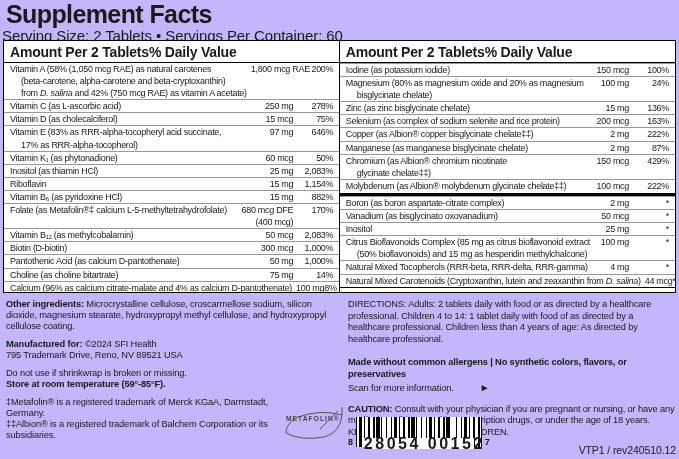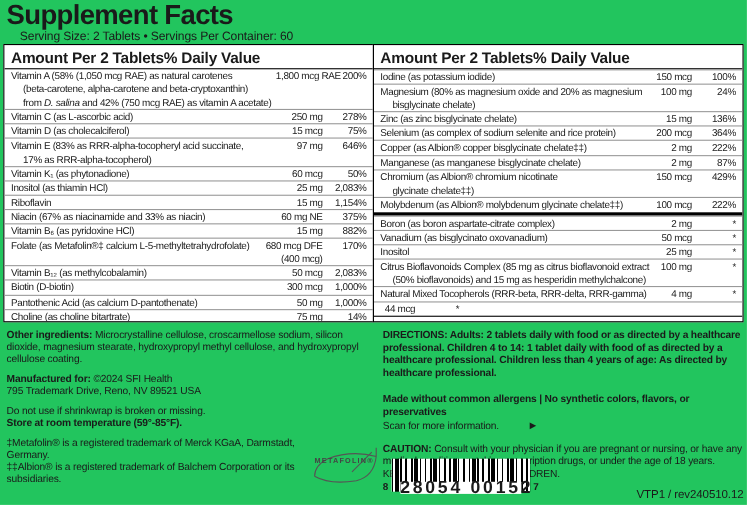--- a/index.html
+++ b/index.html
@@ -1,20 +1,20 @@
 <!DOCTYPE html>
 <html><head>
 <meta charset="utf-8">
 <style>
   html,body{margin:0;padding:0;background:#fff;}
   body{width:679px;height:459px;font-family:"Liberation Sans","DejaVu Sans",sans-serif;color:#1a1a1a;}
-  .root{position:relative;width:679px;height:459px;overflow:hidden;background:#22c55e;}
+  .root{position:relative;width:679px;height:459px;overflow:hidden;background:#c4b5fd;}
 
   .title{position:absolute;left:6px;top:0px;font-size:25px;font-weight:bold;letter-spacing:-0.6px;}
-  .serving{position:absolute;left:18px;top:27px;font-size:11px;letter-spacing:-0.1px;}
+  .serving{position:absolute;left:2px;top:27px;font-size:15px;letter-spacing:-0.1px;}
 
   .boxes{position:absolute;left:3px;top:40px;width:673px;height:253px;display:flex;}
   .fbox{flex:1;border:1.5px solid #000;background:#fff;display:flex;flex-direction:column;font-size:9px;letter-spacing:-0.3px;overflow:hidden;}
   .fbox.right{margin-left:-1.5px;}
   .fhead{display:flex;align-items:flex-end;font-weight:bold;font-size:14px;letter-spacing:-0.2px;padding:3px 6px 2px 6px;border-bottom:1.5px solid #000;}
   .rows{flex:1;}
   .row{display:flex;align-items:flex-start;padding:0 6px;border-top:1px solid #999;line-height:12.1px;}
   .rows .row:first-child{border-top:none;}
   .rname{flex:1;white-space:nowrap;}
   .rname .cont{padding-left:11px;}
@@ -25,21 +25,21 @@
 
   .bottom-left{position:absolute;left:6px;top:299px;width:334px;font-size:9.3px;line-height:11px;letter-spacing:-0.15px;}
   .bottom-right{position:absolute;left:348px;top:299px;width:328px;font-size:9.3px;line-height:11.5px;letter-spacing:-0.15px;}
   .blk{margin-bottom:7px;}
   b.inline{font-weight:bold;}
   .tm-wrap{position:relative;width:334px;}
   .tm-text{width:300px;}
   .metafolin-logo{position:absolute;right:-4px;top:6px;width:64px;height:40px;}
   .metafolin-word{font-size:6.6px;letter-spacing:1.1px;font-weight:bold;color:#444;}
 
-  .directions{font-weight:bold;margin-bottom:12px;font-size:9.3px;line-height:11.5px;}
+  .directions{font-weight:normal;margin-bottom:12px;font-size:9.3px;line-height:11.5px;}
   .allergens{font-weight:bold;margin-bottom:2px;}
   .scanline{margin-bottom:9px;}
   .arrow{font-size:10px;margin-left:26px;}
   .caution{margin-bottom:0;}
   .keepout{margin-bottom:4px;}
 
   .barcode-area{position:absolute;left:0px;top:118px;display:flex;align-items:flex-end;}
   .bc-side{font-size:9px;font-weight:bold;margin:0 3px -1px 0;}
   .bc-side.rt{margin:0 0 -1px 3px;}
   .bars-wrap{position:relative;width:126px;height:30px;}
@@ -125,29 +125,20 @@
             <div class="rname">
               <div class="">Riboflavin</div>
             </div>
             <div class="ramt">
               <div>15 mg</div>
             </div>
             <div class="rdv">1,154%</div>
           </div>
           <div class="row">
             <div class="rname">
-              <div class="">Niacin (67% as niacinamide and 33% as niacin)</div>
-            </div>
-            <div class="ramt">
-              <div>60 mg NE</div>
-            </div>
-            <div class="rdv">375%</div>
-          </div>
-          <div class="row">
-            <div class="rname">
               <div class="">Vitamin B₆ (as pyridoxine HCl)</div>
             </div>
             <div class="ramt">
               <div>15 mg</div>
             </div>
             <div class="rdv">882%</div>
           </div>
           <div class="row">
             <div class="rname">
               <div class="">Folate (as Metafolin®‡ calcium L-5-methyltetrahydrofolate)</div>
@@ -240,21 +231,21 @@
             </div>
             <div class="rdv">136%</div>
           </div>
           <div class="row">
             <div class="rname">
               <div class="">Selenium (as complex of sodium selenite and rice protein)</div>
             </div>
             <div class="ramt">
               <div>200 mcg</div>
             </div>
-            <div class="rdv">364%</div>
+            <div class="rdv">163%</div>
           </div>
           <div class="row">
             <div class="rname">
               <div class="">Copper (as Albion® copper bisglycinate chelate‡‡)</div>
             </div>
             <div class="ramt">
               <div>2 mg</div>
             </div>
             <div class="rdv">222%</div>
           </div>
@@ -329,20 +320,23 @@
           <div class="row">
             <div class="rname">
               <div class="">Natural Mixed Tocopherols (RRR-beta, RRR-delta, RRR-gamma)</div>
             </div>
             <div class="ramt">
               <div>4 mg</div>
             </div>
             <div class="rdv">*</div>
           </div>
           <div class="row">
+            <div class="rname">
+              <div class="">Natural Mixed Carotenoids (Cryptoxanthin, lutein and zeaxanthin from <i>D. salina</i>)</div>
+            </div>
             <div class="ramt">
               <div>44 mcg</div>
             </div>
             <div class="rdv">*</div>
           </div>
         </div>
       <div class="fnote">*Daily Value not established.</div>
     </div>
 
   </div>

